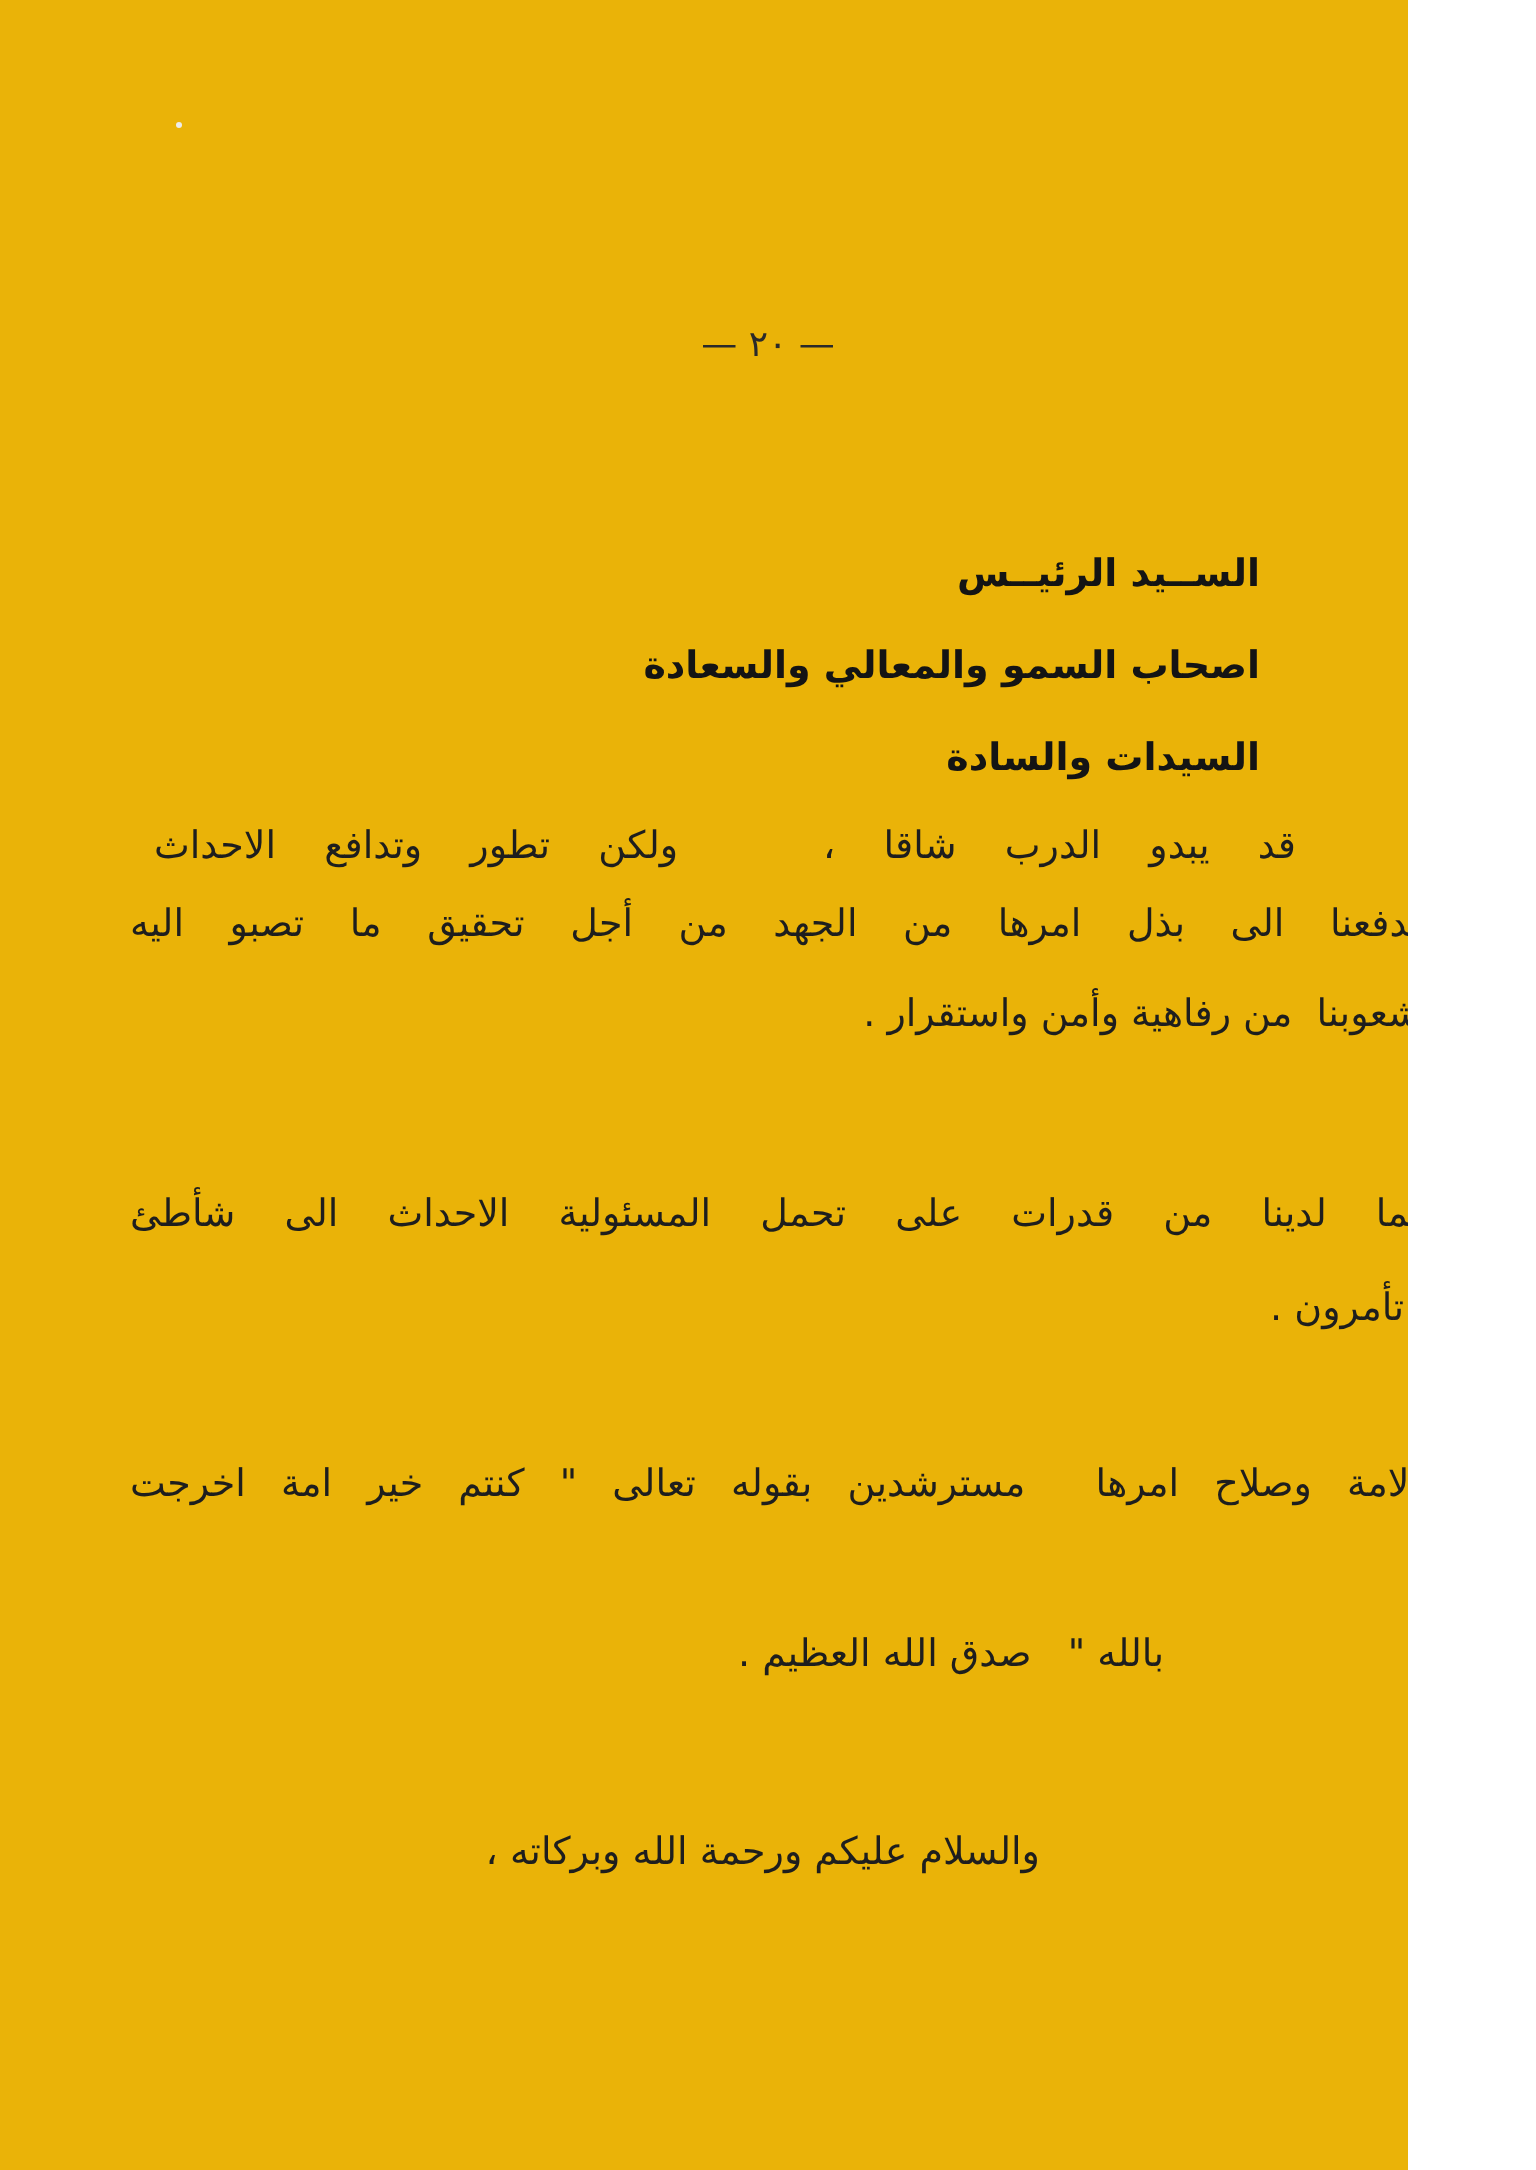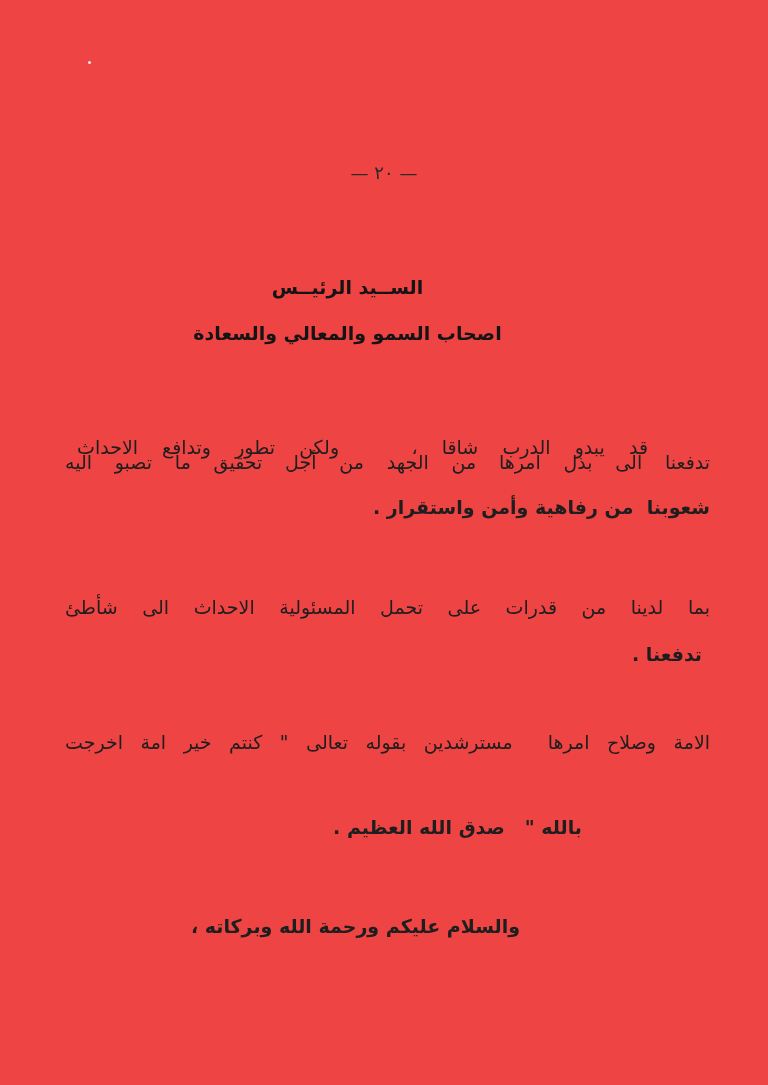--- a/index.html
+++ b/index.html
@@ -1,43 +1,43 @@
 <!DOCTYPE html>
 <html lang="ar"><head>
 <meta charset="utf-8">
 <style>
   html, body { margin:0; padding:0; background:#ffffff; }
   .page {
     position:relative;
-    width:768px; height:1085px;
-    background:#ef4444;
+    width:704px; height:1085px;
+    background:#eab308;
     font-family:"DejaVu Sans", sans-serif;
     direction:rtl;
     color:#1e1e1e;
     overflow:hidden;
   }
   .row {
     position:absolute;
     left:65px; width:645px;
     height:32px; line-height:32px;
     font-size:19px;
     box-sizing:border-box;
     white-space:nowrap;
   }
   .just {
     text-align:justify;
     text-align-last:justify;
     white-space:normal;
   }
-  .indent { padding-right:62px; padding-left:12px;margin-top:24px; }
-  .right { text-align:right;font-weight:bold; }
+  .indent { padding-right:62px; padding-left:12px; }
+  .right { text-align:right; }
   .head {
     font-weight:bold;
     color:#141414;
-    text-align:center;
+    text-align:right;
     padding-right:80px;
   }
   .pagenum {
     left:14px; width:740px;
     text-align:center;
     font-size:18px;
     letter-spacing:2px;
     color:#2a2a2a;
   }
   .m-p1l3 { padding-left:0; }
@@ -56,31 +56,32 @@
 <div class="page">
 
   <div class="speck"></div>
 
   <div class="row pagenum" style="top:157px">— ٢٠ —</div>
 
   <div class="row head" style="top:271px">الســيد الرئيــس</div>
 
   <div class="row head" style="top:317px">اصحاب السمو والمعالي والسعادة</div>
 
+  <div class="row head" style="top:363px">السيدات والسادة</div>
 
   <div class="row just indent" style="top:407px">قد يبدو الدرب شاقا ،&nbsp;&nbsp;&nbsp;ولكن تطور وتدافع الاحداث</div>
 
   <div class="row just" style="top:446px">تدفعنا الى بذل امرها من الجهد من أجل تحقيق ما تصبو اليه</div>
 
   <div class="row right m-p1l3" style="top:491px">شعوبنا&nbsp; من رفاهية وأمن واستقرار .</div>
 
 
   <div class="row just" style="top:591px">بما لدينا من قدرات على تحمل المسئولية الاحداث الى شأطئ</div>
 
-  <div class="row right m-p2l3" style="top:638px">تدفعنا .</div>
+  <div class="row right m-p2l3" style="top:638px">تأمرون .</div>
 
 
   <div class="row just" style="top:726px">الامة وصلاح امرها&nbsp; مسترشدين بقوله تعالى " كنتم خير امة اخرجت</div>
 
 
   <div class="row right m-p3l4" style="top:811px">بالله "&nbsp;&nbsp;&nbsp;صدق الله العظيم .</div>
 
   <div class="row right m-close" style="top:878px">والسلام عليكم ورحمة الله وبركاته ،</div>
 
 </div>

